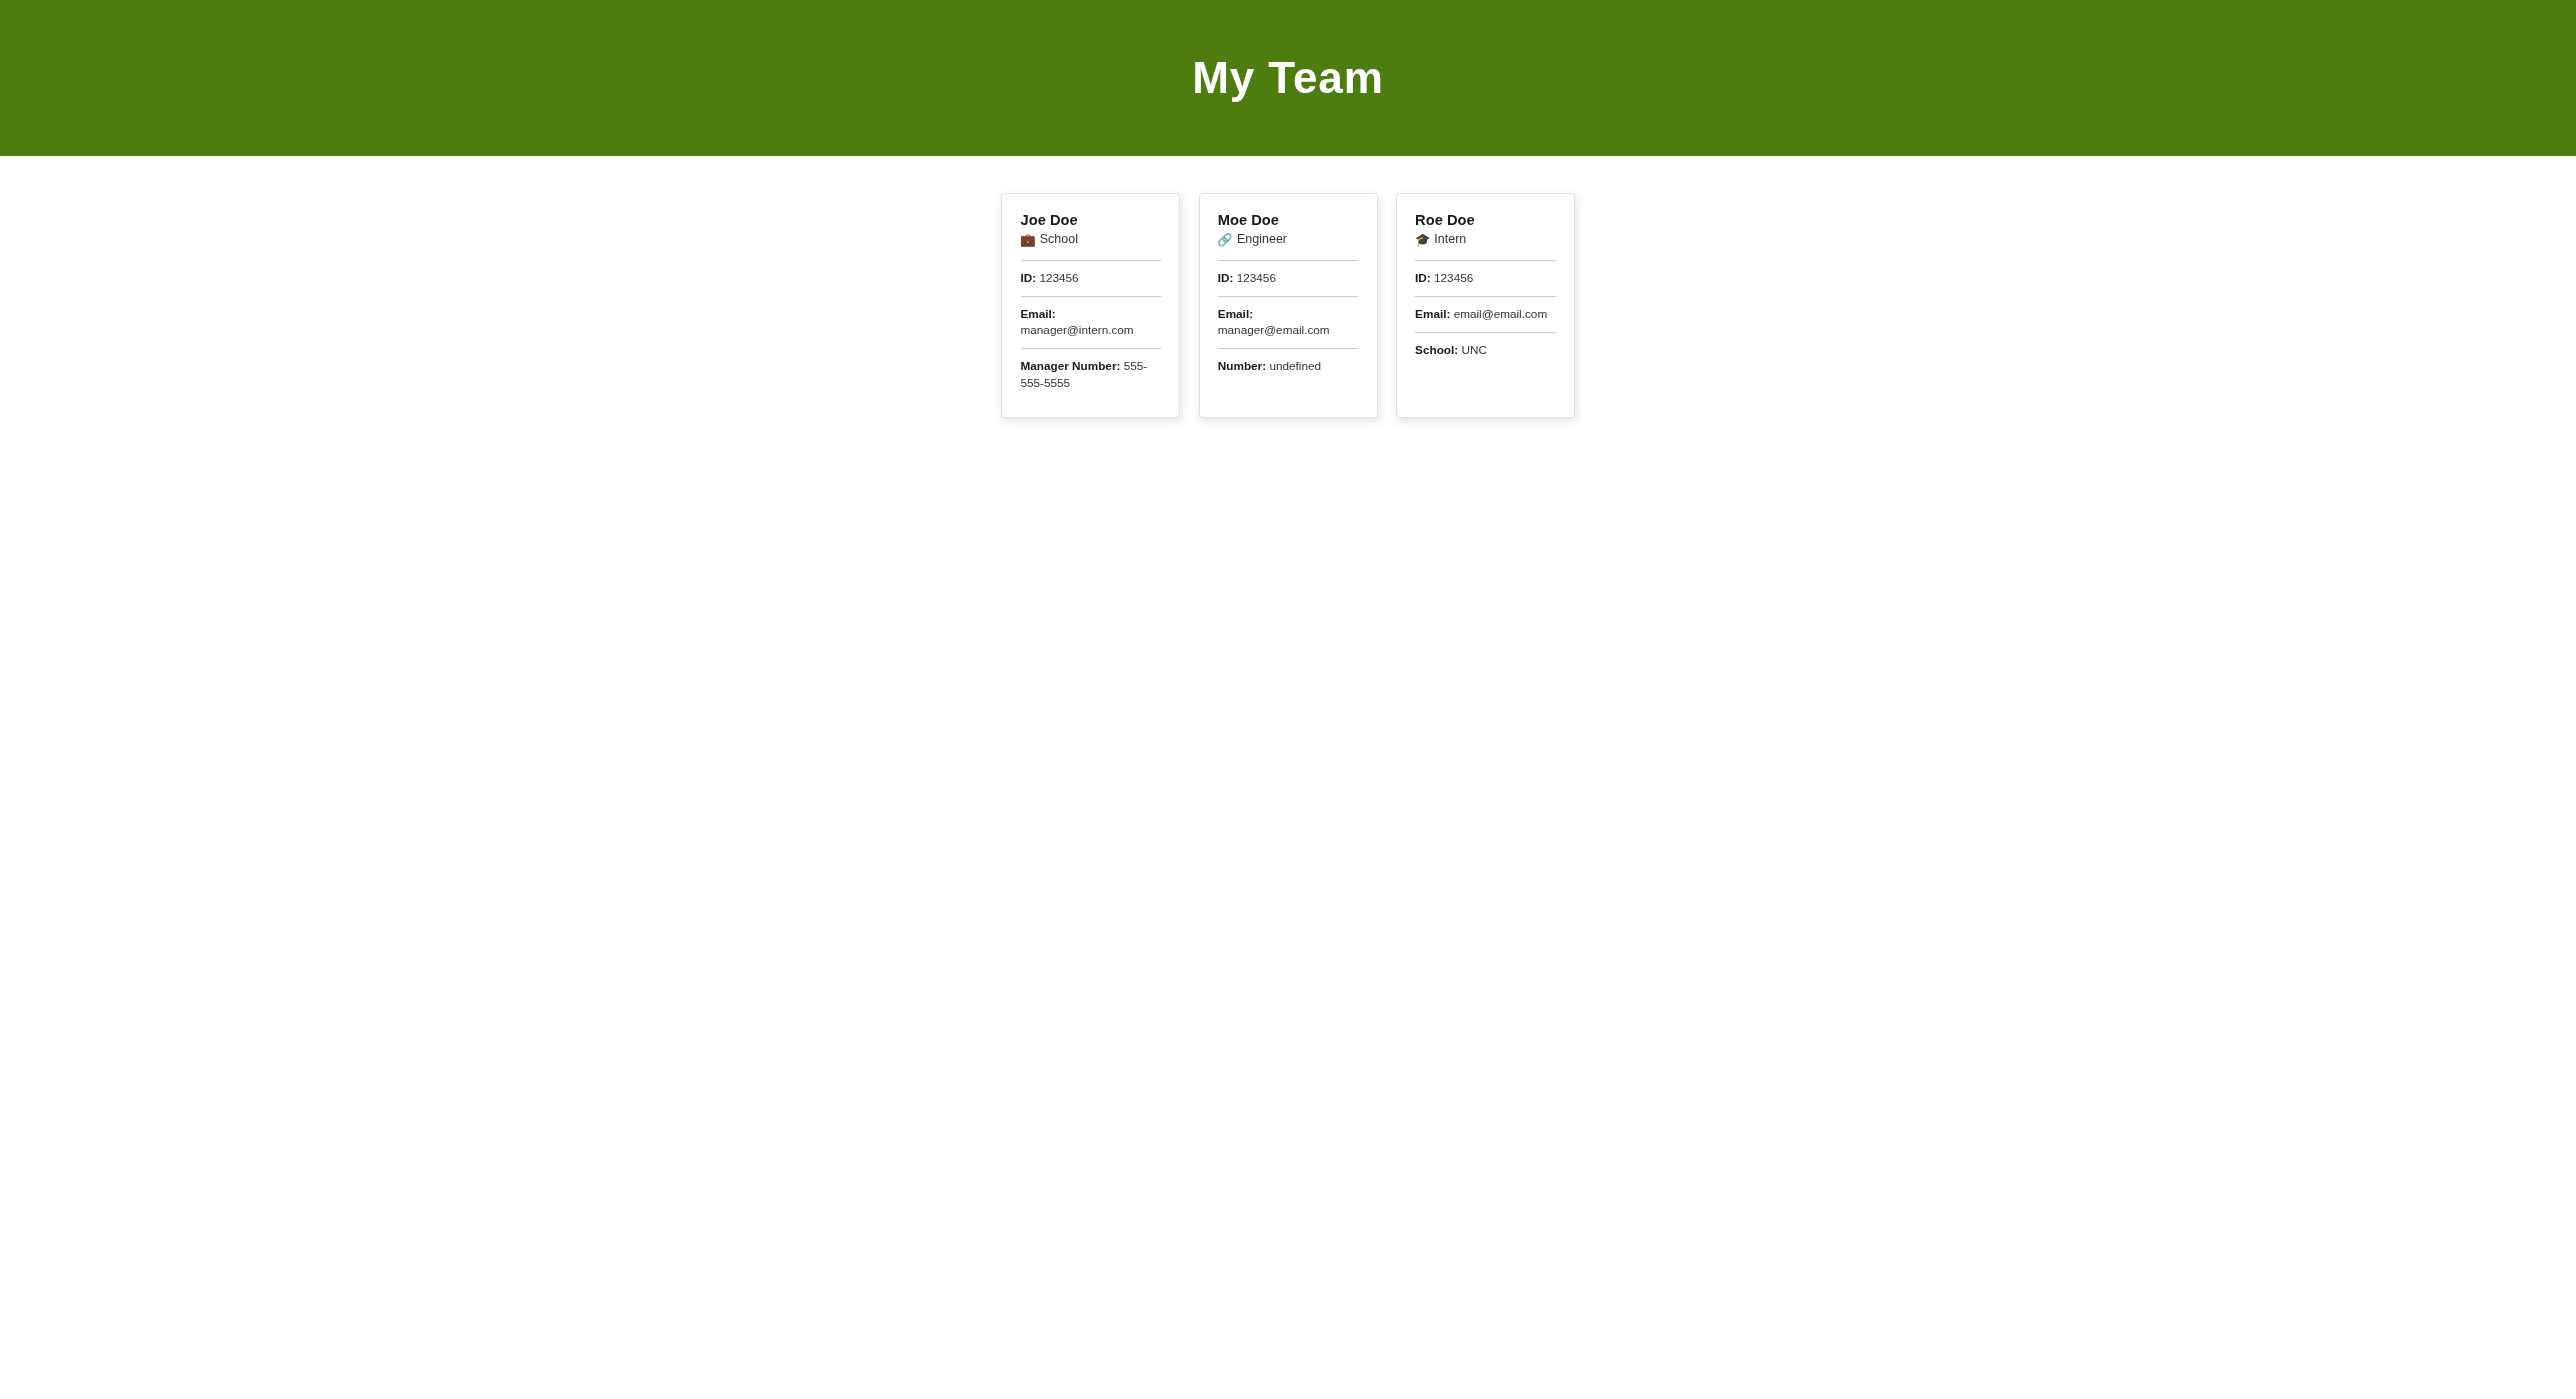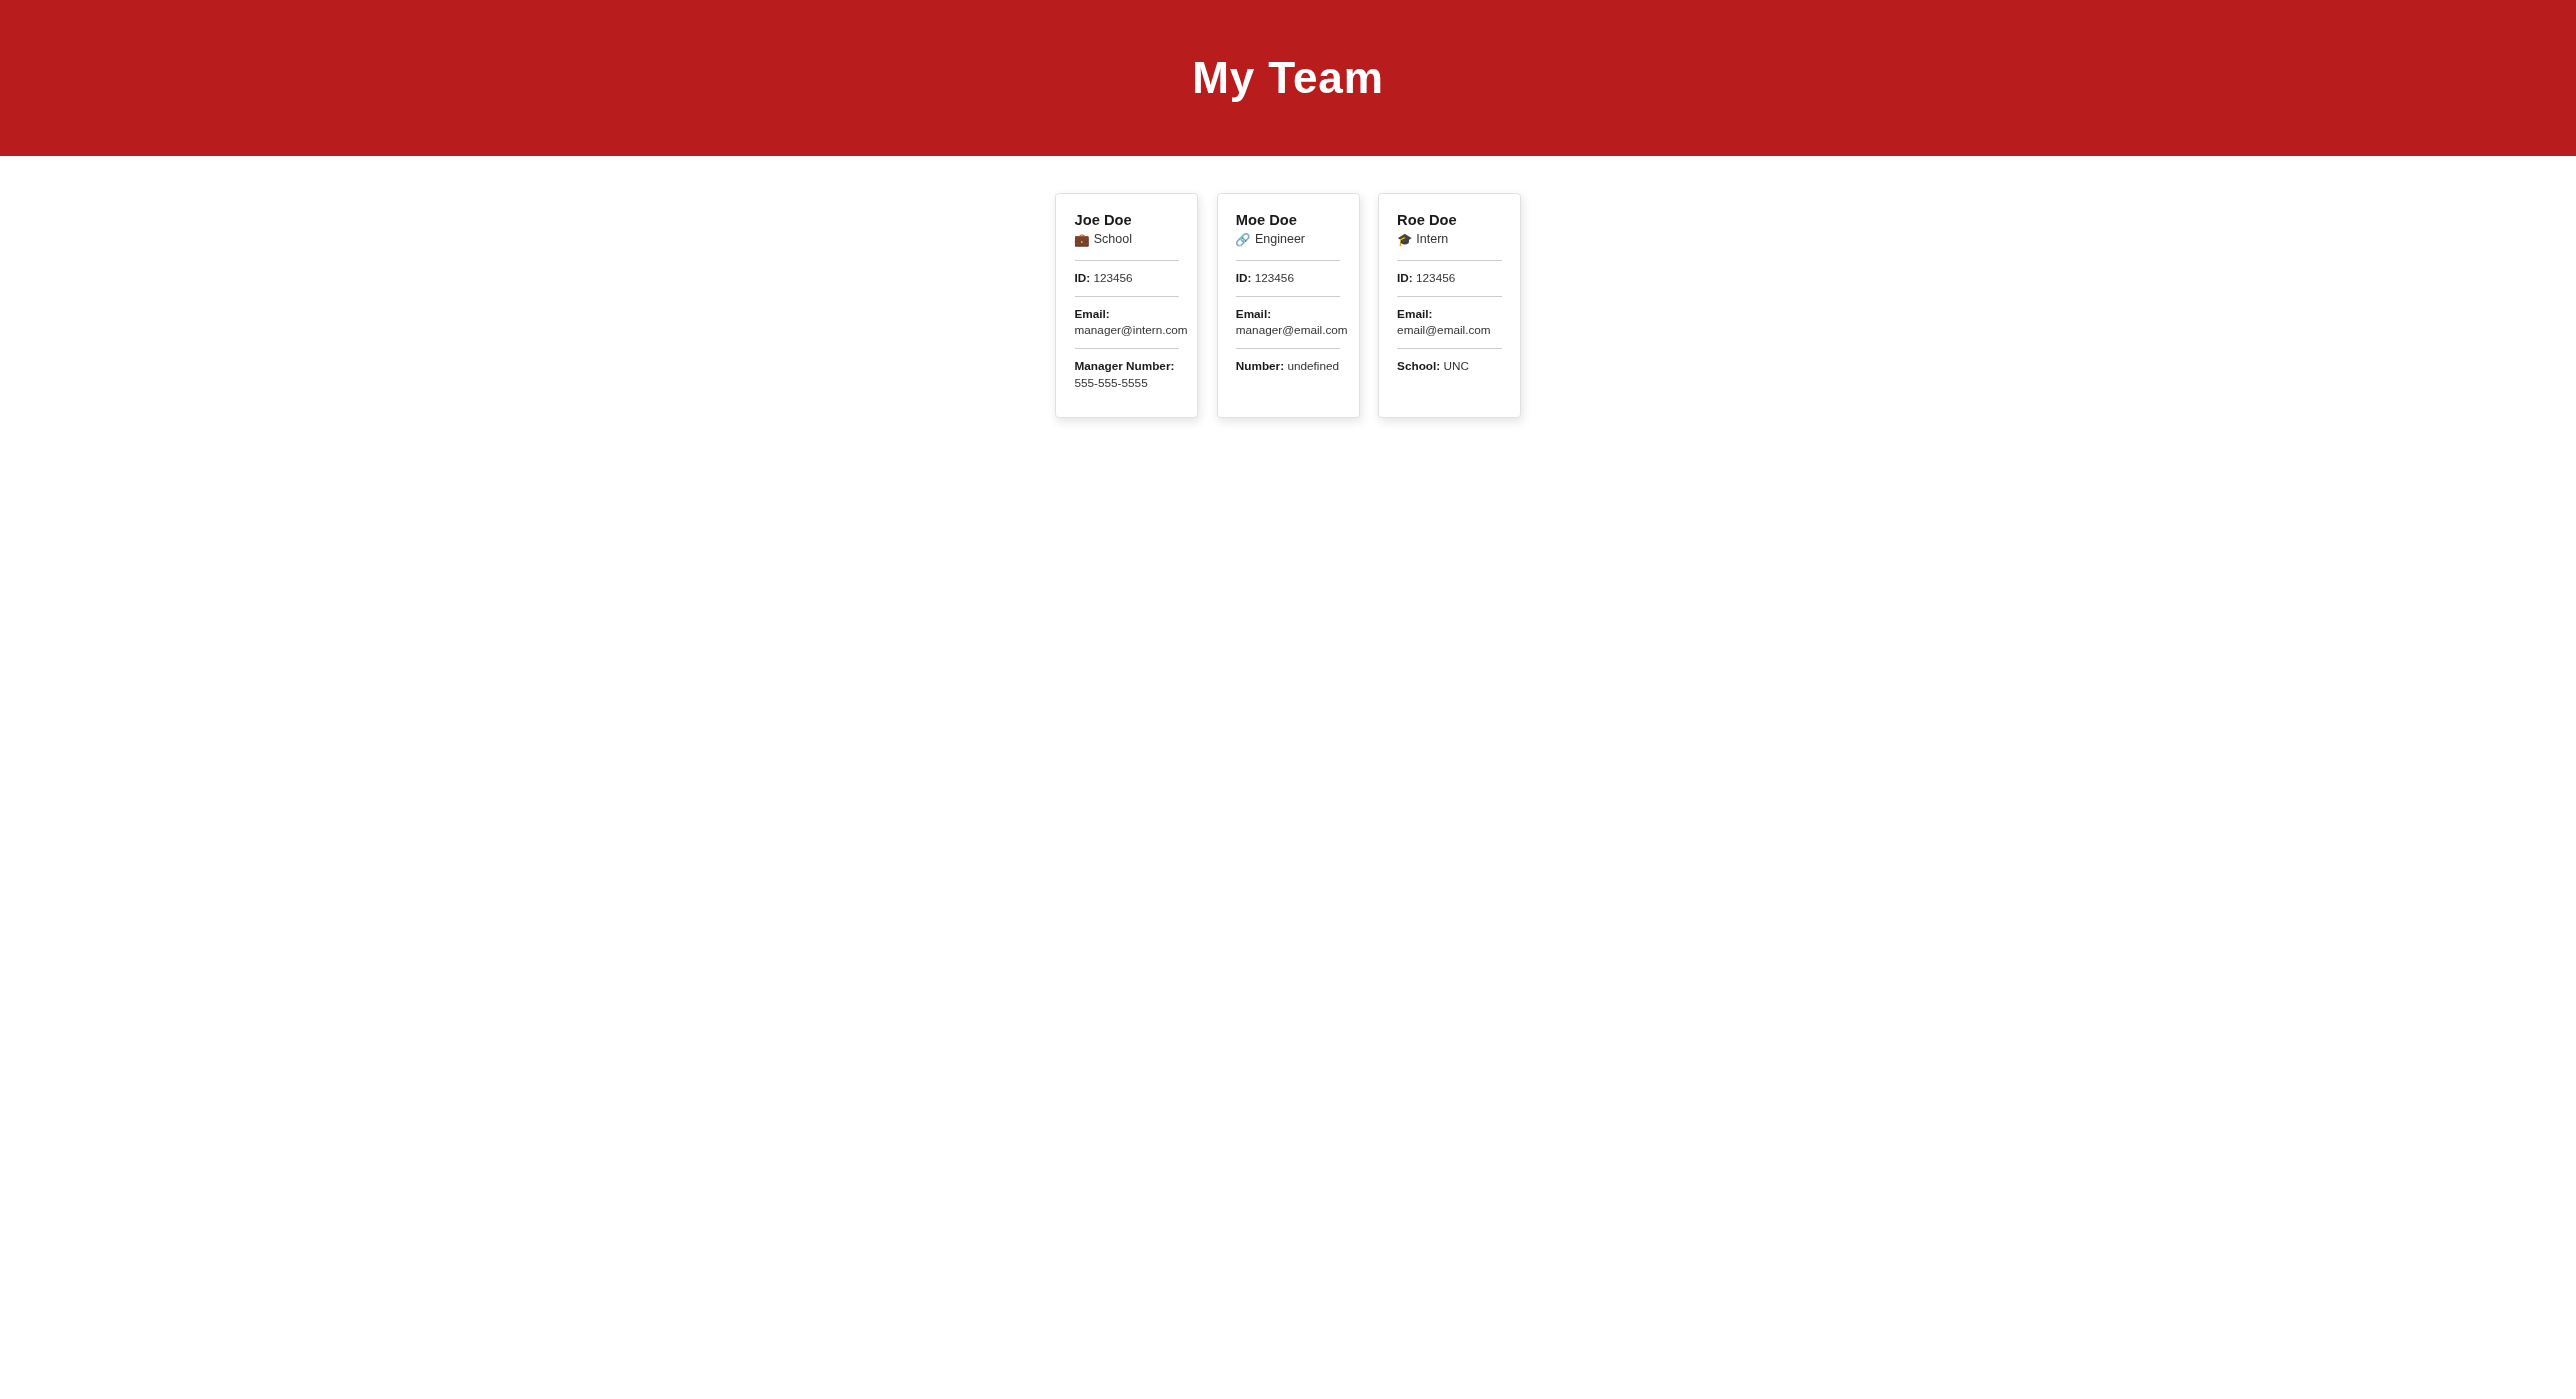--- a/index.html
+++ b/index.html
@@ -8,21 +8,21 @@
       box-sizing: border-box;
     }
 
     body {
       font-family: Arial, sans-serif;
       background-color: #ffffff;
       min-height: 100vh;
     }
 
     header {
-      background-color: #b91c1c;
+      background-color: #4d7c0f;
       padding: 37px 18.3px;
       text-align: center;
       min-height: 156px;
       display: flex;
       align-items: center;
       justify-content: center;
     }
 
     header h1 {
       color: #ffffff;
@@ -43,21 +43,21 @@
       gap: 18.3px;
       flex-wrap: wrap;
       justify-content: center;
     }
 
     .card {
       background-color: #ffffff;
       border: 0.9px solid #e0e0e0;
       border-radius: 3.7px;
       padding: 18.3px;
-      width: 143px;
+      width: 179px;
       box-shadow: 1.8px 3.7px 9.2px rgba(0,0,0,0.1);
     }
 
     .card-name {
       font-size: 1rem;
       font-weight: 700;
       color: #1a1a1a;
       margin-bottom: 3.7px;
     }
 

